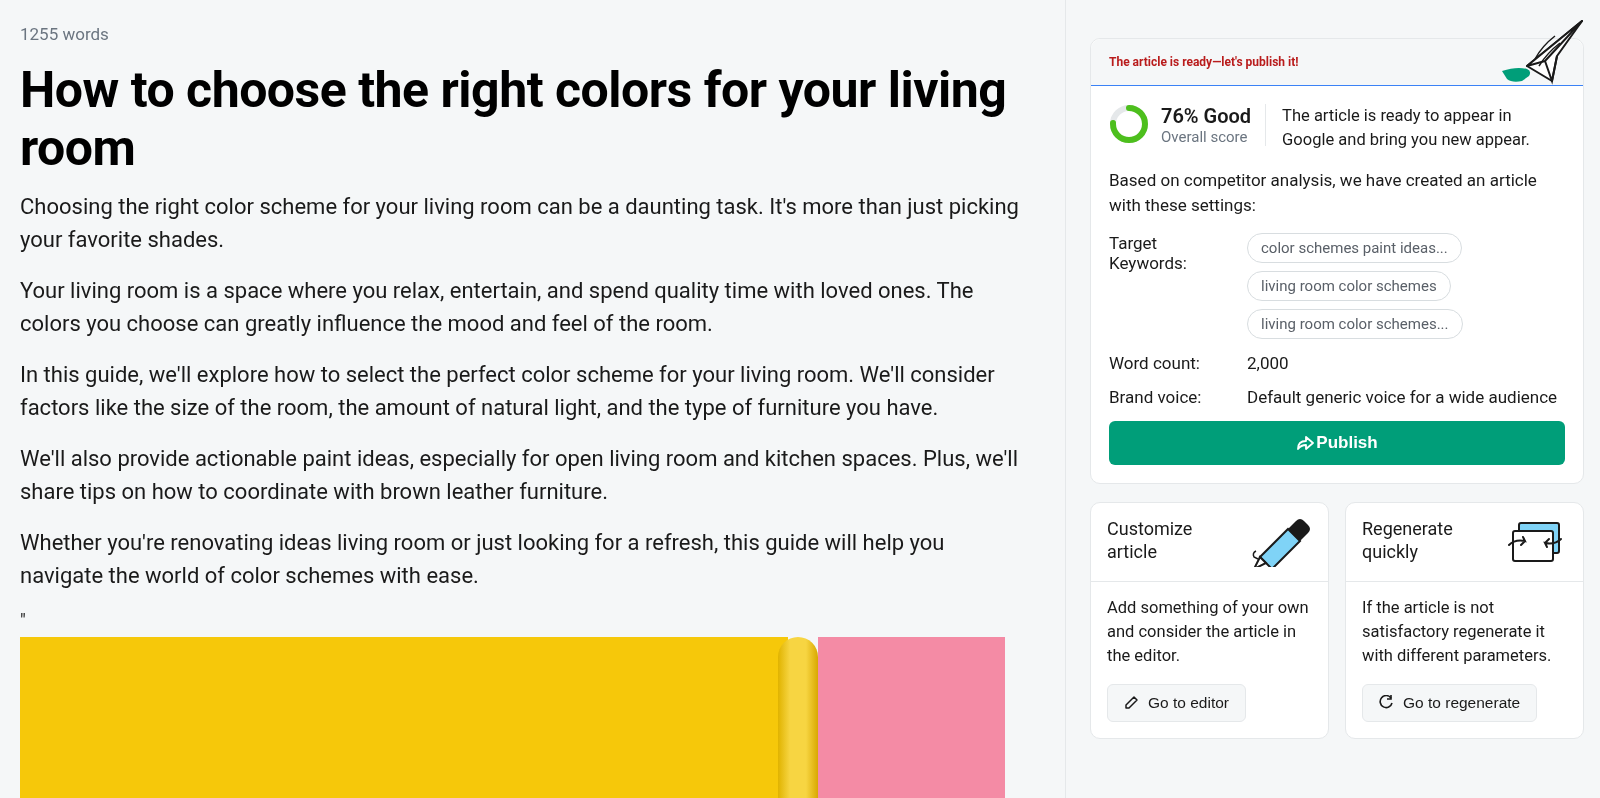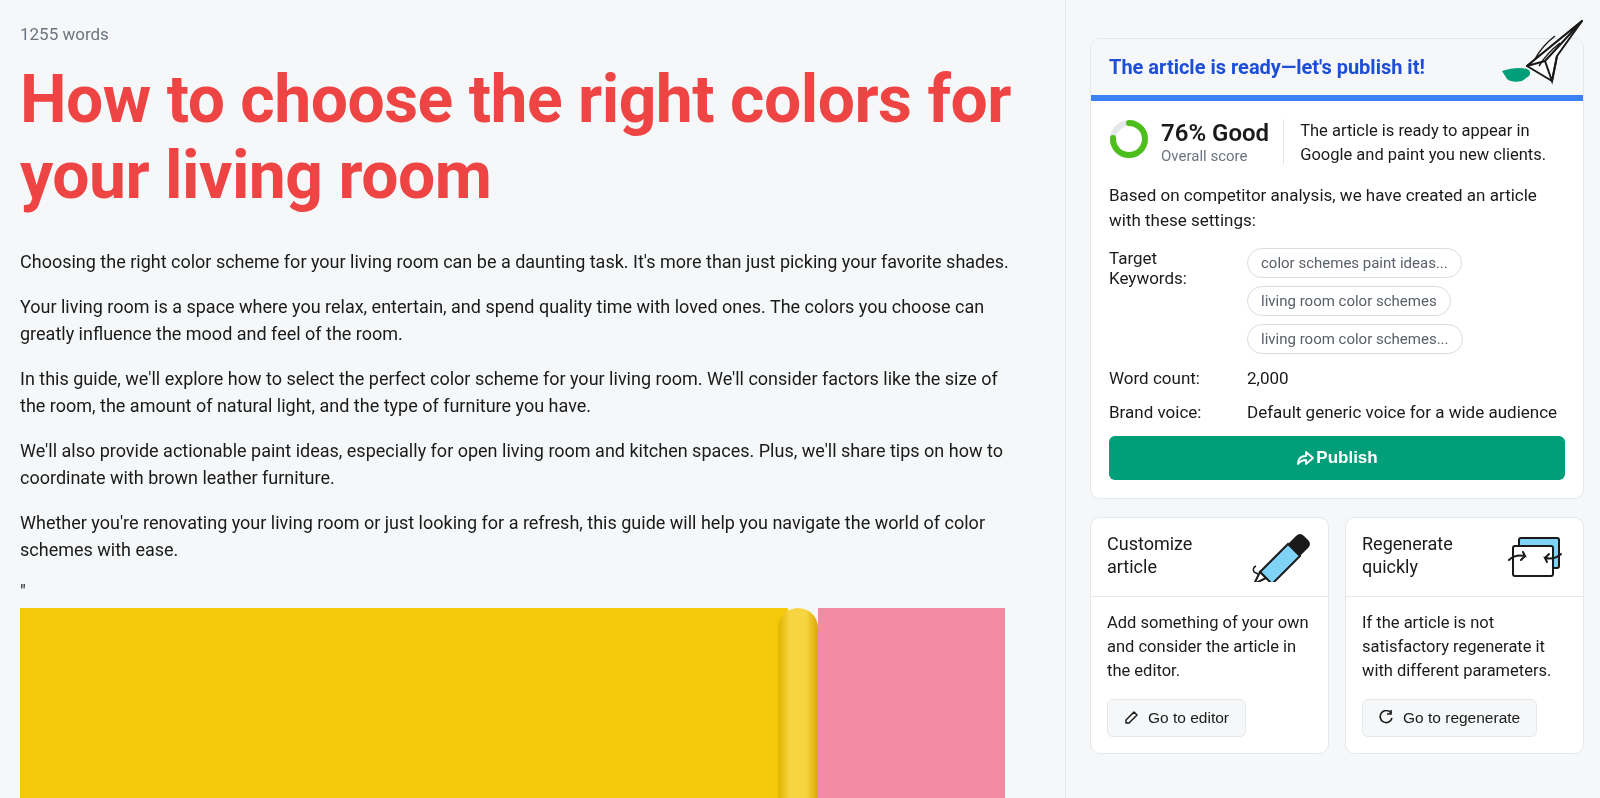--- a/index.html
+++ b/index.html
@@ -21,29 +21,29 @@
   padding: 24px 40px 0 20px;
   overflow-y: auto;
   border-right: 1px solid #e5e8ea;
 }
 .word-count {
   color: #6b7580;
   font-size: 17px;
   margin-bottom: 18px;
 }
 .article-title {
-  font-size: 66px;
+  font-size: 50px;
   font-weight: 700;
   line-height: 1.15;
   letter-spacing: -0.5px;
-  margin-bottom: 34px;
-  color: #ef4444;
+  margin-bottom: 13px;
+  color: #000000;
 }
 .article-p {
-  font-size: 18px;
+  font-size: 22px;
   line-height: 1.5;
   color: #1a1a1a;
   margin-bottom: 18px;
   max-width: 1010px;
 }
 .quote-mark {
   font-size: 18px;
   margin-bottom: 6px;
 }
 .hero-image {
@@ -83,26 +83,26 @@
 }
 .publish-card {
   border: 1px solid #e5e8ea;
   border-radius: 10px;
   background: #fff;
   margin-top: 30px;
   position: relative;
 }
 .publish-header {
   background: #f5f7f8;
-  border-bottom: 6px solid #3b82f6;
+  border-bottom: 1px solid #3b82f6;
   border-radius: 10px 10px 0 0;
   padding: 16px 18px;
-  font-size: 20px;
+  font-size: 12px;
   font-weight: 700;
-  color: #1d4ed8;
+  color: #b91c1c;
 }
 .plane-icon {
   position: absolute;
   top: -28px;
   right: -4px;
   width: 90px;
   height: 85px;
 }
 .publish-body {
   padding: 18px;
@@ -118,21 +118,21 @@
   height: 40px;
   flex-shrink: 0;
 }
 .score-label {
   display: flex;
   flex-direction: column;
   padding-right: 14px;
   border-right: 1px solid #e5e8ea;
 }
 .score-main {
-  font-size: 24px;
+  font-size: 20px;
   font-weight: 600;
   color: #1a1a1a;
   white-space: nowrap;
 }
 .score-sub {
   font-size: 15px;
   color: #6b7580;
 }
 .score-desc {
   font-size: 16.5px;
@@ -251,21 +251,21 @@
 </head>
 <body>
 
 <div class="main-col">
   <div class="word-count">1255 words</div>
   <h1 class="article-title">How to choose the right colors for your living room</h1>
   <p class="article-p">Choosing the right color scheme for your living room can be a daunting task. It's more than just picking your favorite shades.</p>
   <p class="article-p">Your living room is a space where you relax, entertain, and spend quality time with loved ones. The colors you choose can greatly influence the mood and feel of the room.</p>
   <p class="article-p">In this guide, we'll explore how to select the perfect color scheme for your living room. We'll consider factors like the size of the room, the amount of natural light, and the type of furniture you have.</p>
   <p class="article-p">We'll also provide actionable paint ideas, especially for open living room and kitchen spaces. Plus, we'll share tips on how to coordinate with brown leather furniture.</p>
-  <p class="article-p">Whether you're renovating your living room or just looking for a refresh, this guide will help you navigate the world of color schemes with ease.</p>
+  <p class="article-p">Whether you're renovating ideas living room or just looking for a refresh, this guide will help you navigate the world of color schemes with ease.</p>
   <div class="quote-mark">"</div>
   <div class="hero-image">
     <div class="hero-yellow"></div>
     <div class="hero-pink"></div>
     <div class="hero-pipe"></div>
   </div>
 </div>
 
 <div class="side-col">
 
@@ -282,21 +282,21 @@
     <div class="publish-body">
       <div class="score-row">
         <svg class="score-ring" viewBox="0 0 40 40">
           <circle cx="20" cy="20" r="16" fill="none" stroke="#e5e8ea" stroke-width="6"></circle>
           <circle cx="20" cy="20" r="16" fill="none" stroke="#4dbf1d" stroke-width="6" stroke-dasharray="76 100" pathLength="100" transform="rotate(-90 20 20)" stroke-linecap="round"></circle>
         </svg>
         <div class="score-label">
           <div class="score-main">76% Good</div>
           <div class="score-sub">Overall score</div>
         </div>
-        <div class="score-desc">The article is ready to appear in Google and paint you new clients.</div>
+        <div class="score-desc">The article is ready to appear in Google and bring you new appear.</div>
       </div>
       <div class="analysis-text">Based on competitor analysis, we have created an article with these settings:</div>
 
       <div class="settings-row">
         <div class="settings-label">Target Keywords:</div>
         <div class="settings-value">
           <div class="keyword-pills">
             <span class="pill">color schemes paint ideas...</span>
             <span class="pill">living room color schemes</span>
             <span class="pill">living room color schemes...</span>

